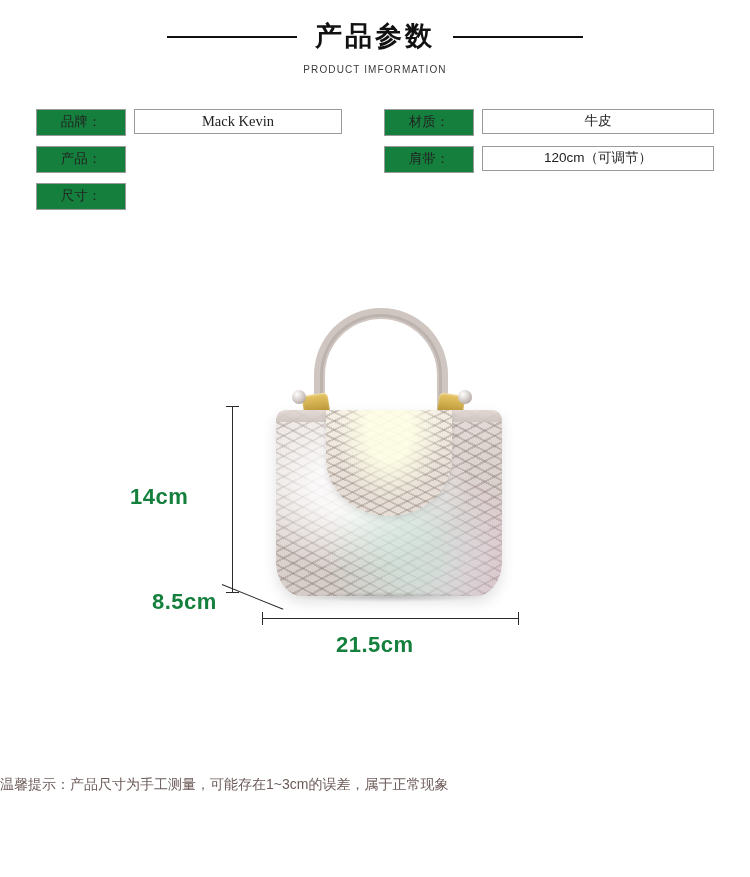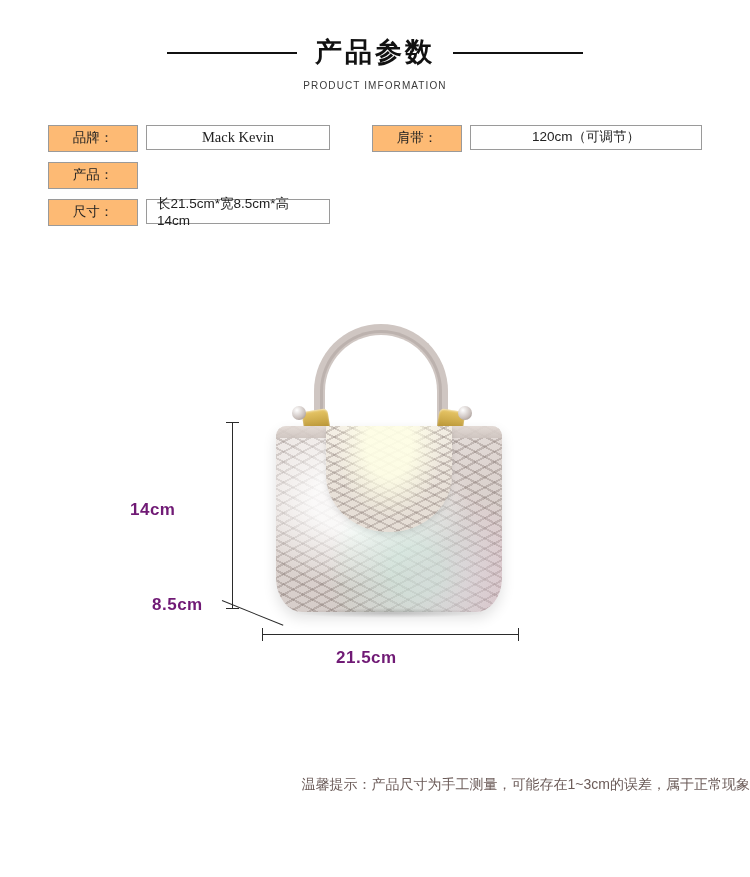--- a/index.html
+++ b/index.html
@@ -11,21 +11,21 @@
     height: 877px;
     background: #ffffff;
     font-family: "Liberation Sans", sans-serif;
     color: #1a1a1a;
     position: relative;
     overflow: hidden;
   }
 
   
   .header {
-    padding-top: 38px;
+    padding-top: 22px;
     text-align: center;
   }
   .header-title-row {
     display: flex;
     align-items: center;
     justify-content: center;
     gap: 18px;
   }
   .header-rule {
     width: 130px;
@@ -64,35 +64,35 @@
   }
   .spec-label {
     width: 88px;
     height: 25px;
     border: 1px solid #9a9a9a;
     display: flex;
     align-items: center;
     justify-content: center;
     font-size: 13.5px;
     color: #222;
-    background: #fdba74;
+    background: #15803d;
   }
   .spec-value {
     height: 25px;
     border: 1px solid #9a9a9a;
     display: flex;
     align-items: center;
     justify-content: center;
     font-size: 13.5px;
     color: #222;
     background: #fff;
     padding: 0 10px;
     box-sizing: border-box;
   }
-  .col-left .spec-value { width: 184px; }
+  .col-left .spec-value { width: 208px; }
   .col-right .spec-value { width: 232px; }
   .serif-val { font-family: "Liberation Serif", serif; font-size: 14.5px; }
 
   
   .product-area {
     position: relative;
     height: 400px;
     margin-top: 96px;
   }
 
@@ -242,36 +242,36 @@
     top: 278px;
     width: 66px;
     height: 1px;
     background: #2b2b2b;
     transform: rotate(22deg);
     transform-origin: left center;
   }
 
   .dim-label {
     position: absolute;
-    font-size: 17px;
+    font-size: 22px;
     font-weight: bold;
-    color: #701a75;
+    color: #15803d;
     letter-spacing: .5px;
   }
   .label-height { left: 130px; top: 178px; }
-  .label-depth  { left: 152px; top: 273px; }
+  .label-depth  { left: 152px; top: 283px; }
   .label-width  { left: 336px; top: 326px; }
 
   
   .note {
     position: absolute;
     left: 0;
     right: 0;
     top: 770px;
-    text-align: right;
+    text-align: left;
     color: #6b5b58;
     font-size: 14px;
     line-height: 2;
   }
 </style>
 </head>
 <body>
 
 <div class="header">
   <div class="header-title-row">
@@ -287,25 +287,28 @@
   <div class="spec-col col-left">
     <div class="spec-row">
       <div class="spec-label">品牌：</div>
       <div class="spec-value serif-val">Mack Kevin</div>
     </div>
     <div class="spec-row">
       <div class="spec-label">产品：</div>
     </div>
     <div class="spec-row">
       <div class="spec-label">尺寸：</div>
-      <div class="spec-value">长21.5cm*宽8.5cm*高14cm</div>
     </div>
   </div>
 
   <div class="spec-col col-right">
+    <div class="spec-row">
+      <div class="spec-label">材质：</div>
+      <div class="spec-value">牛皮</div>
+    </div>
     <div class="spec-row">
       <div class="spec-label">肩带：</div>
       <div class="spec-value">120cm（可调节）</div>
     </div>
   </div>
 
 </div>
 
 <div class="product-area">
 

